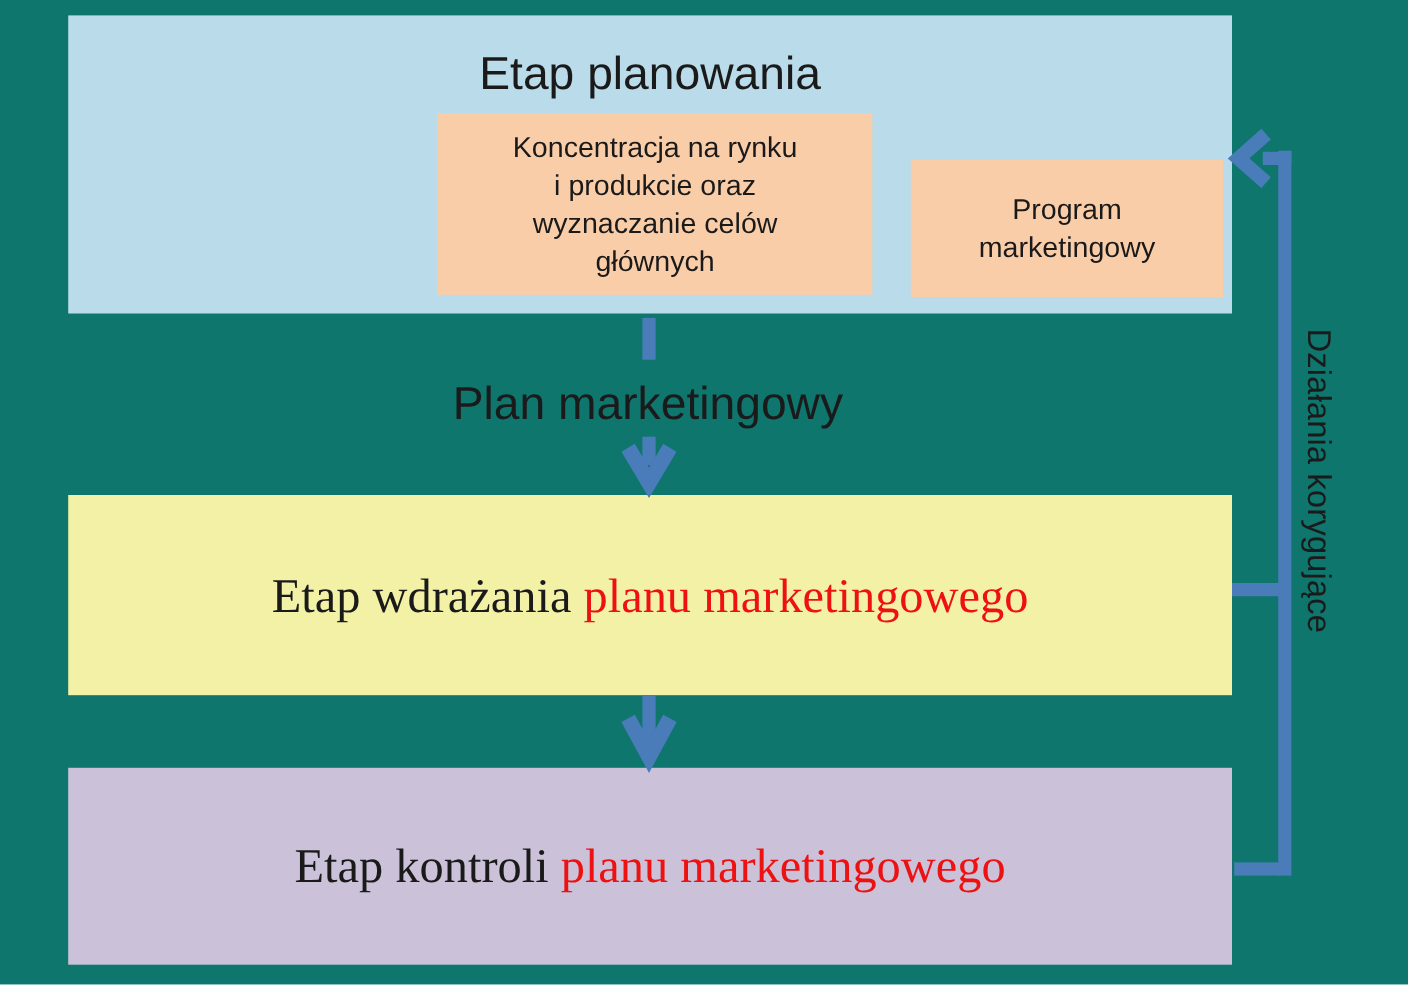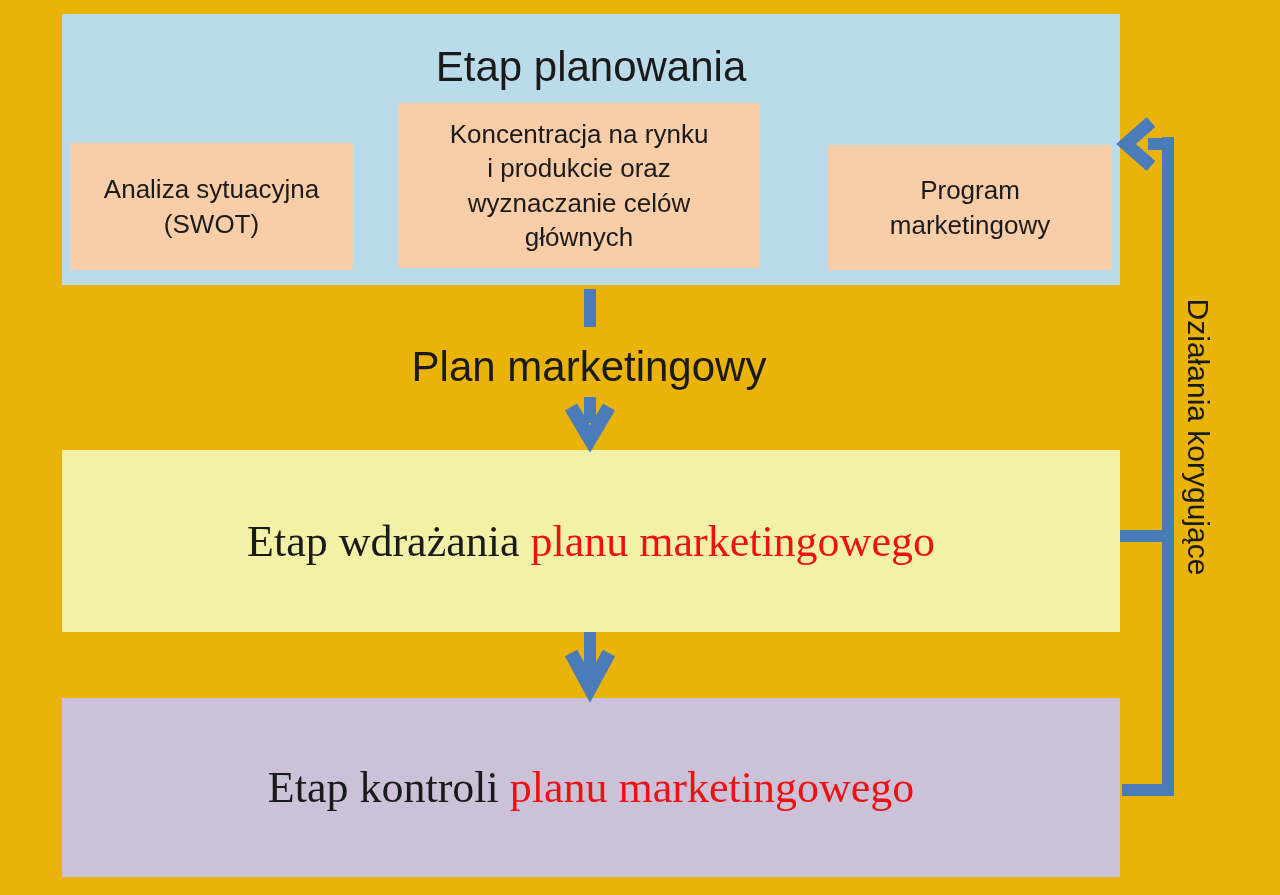--- a/index.html
+++ b/index.html
@@ -6,21 +6,21 @@
     --planning-box:#B9DBEA;
     --sub-box:#FACDA9;
     --implementation-box:#F2F1A6;
     --control-box:#CBC2DA;
     --arrow:#4A7CBA;
     --highlight-red:#EE1111;
     --text:#1A1A1A;
   }
   html,body{margin:0;padding:0;background:#ffffff;}
   #canvas{
-    position:relative;width:1280px;height:895px;background:#eab308;
+    position:relative;width:1280px;height:895px;background:#0f766e;
     font-family:"Liberation Sans", sans-serif;color:var(--text);overflow:hidden;
   }
   .abs{position:absolute;box-sizing:border-box;}
   .stage-box{display:flex;align-items:center;justify-content:center;text-align:center;font-family:Liberation Serif, serif;}
   .blue{background:var(--planning-box);}
   .sub-box{
     background:var(--sub-box);
     display:flex;align-items:center;justify-content:center;text-align:center;
     font-size:26px;line-height:1.32;white-space:pre-line;
   }
@@ -46,24 +46,22 @@
 </style>
 </head>
 <body>
 
 <div id="canvas">
 
   <div class="abs blue" style="left:62px;top:14px;width:1058px;height:271px;"></div>
 
   <div class="abs planning-title">Etap planowania</div>
 
-  <div class="abs sub-box" style="left:70px;top:143px;width:283px;height:127px;">Analiza sytuacyjna
-(SWOT)</div>
 
-  <div class="abs sub-box" style="left:398px;top:103px;width:362px;height:165px;">Koncentracja na rynku
+  <div class="abs sub-box" style="left:398px;top:103px;width:395px;height:165px;">Koncentracja na rynku
 i produkcie oraz
 wyznaczanie celów
 głównych</div>
 
   <div class="abs plan-label">Plan marketingowy</div>
 
   <div class="abs sub-box" style="left:828px;top:145px;width:284px;height:125px;">Program
 marketingowy</div>
 
   <div class="abs stage-box impl">

